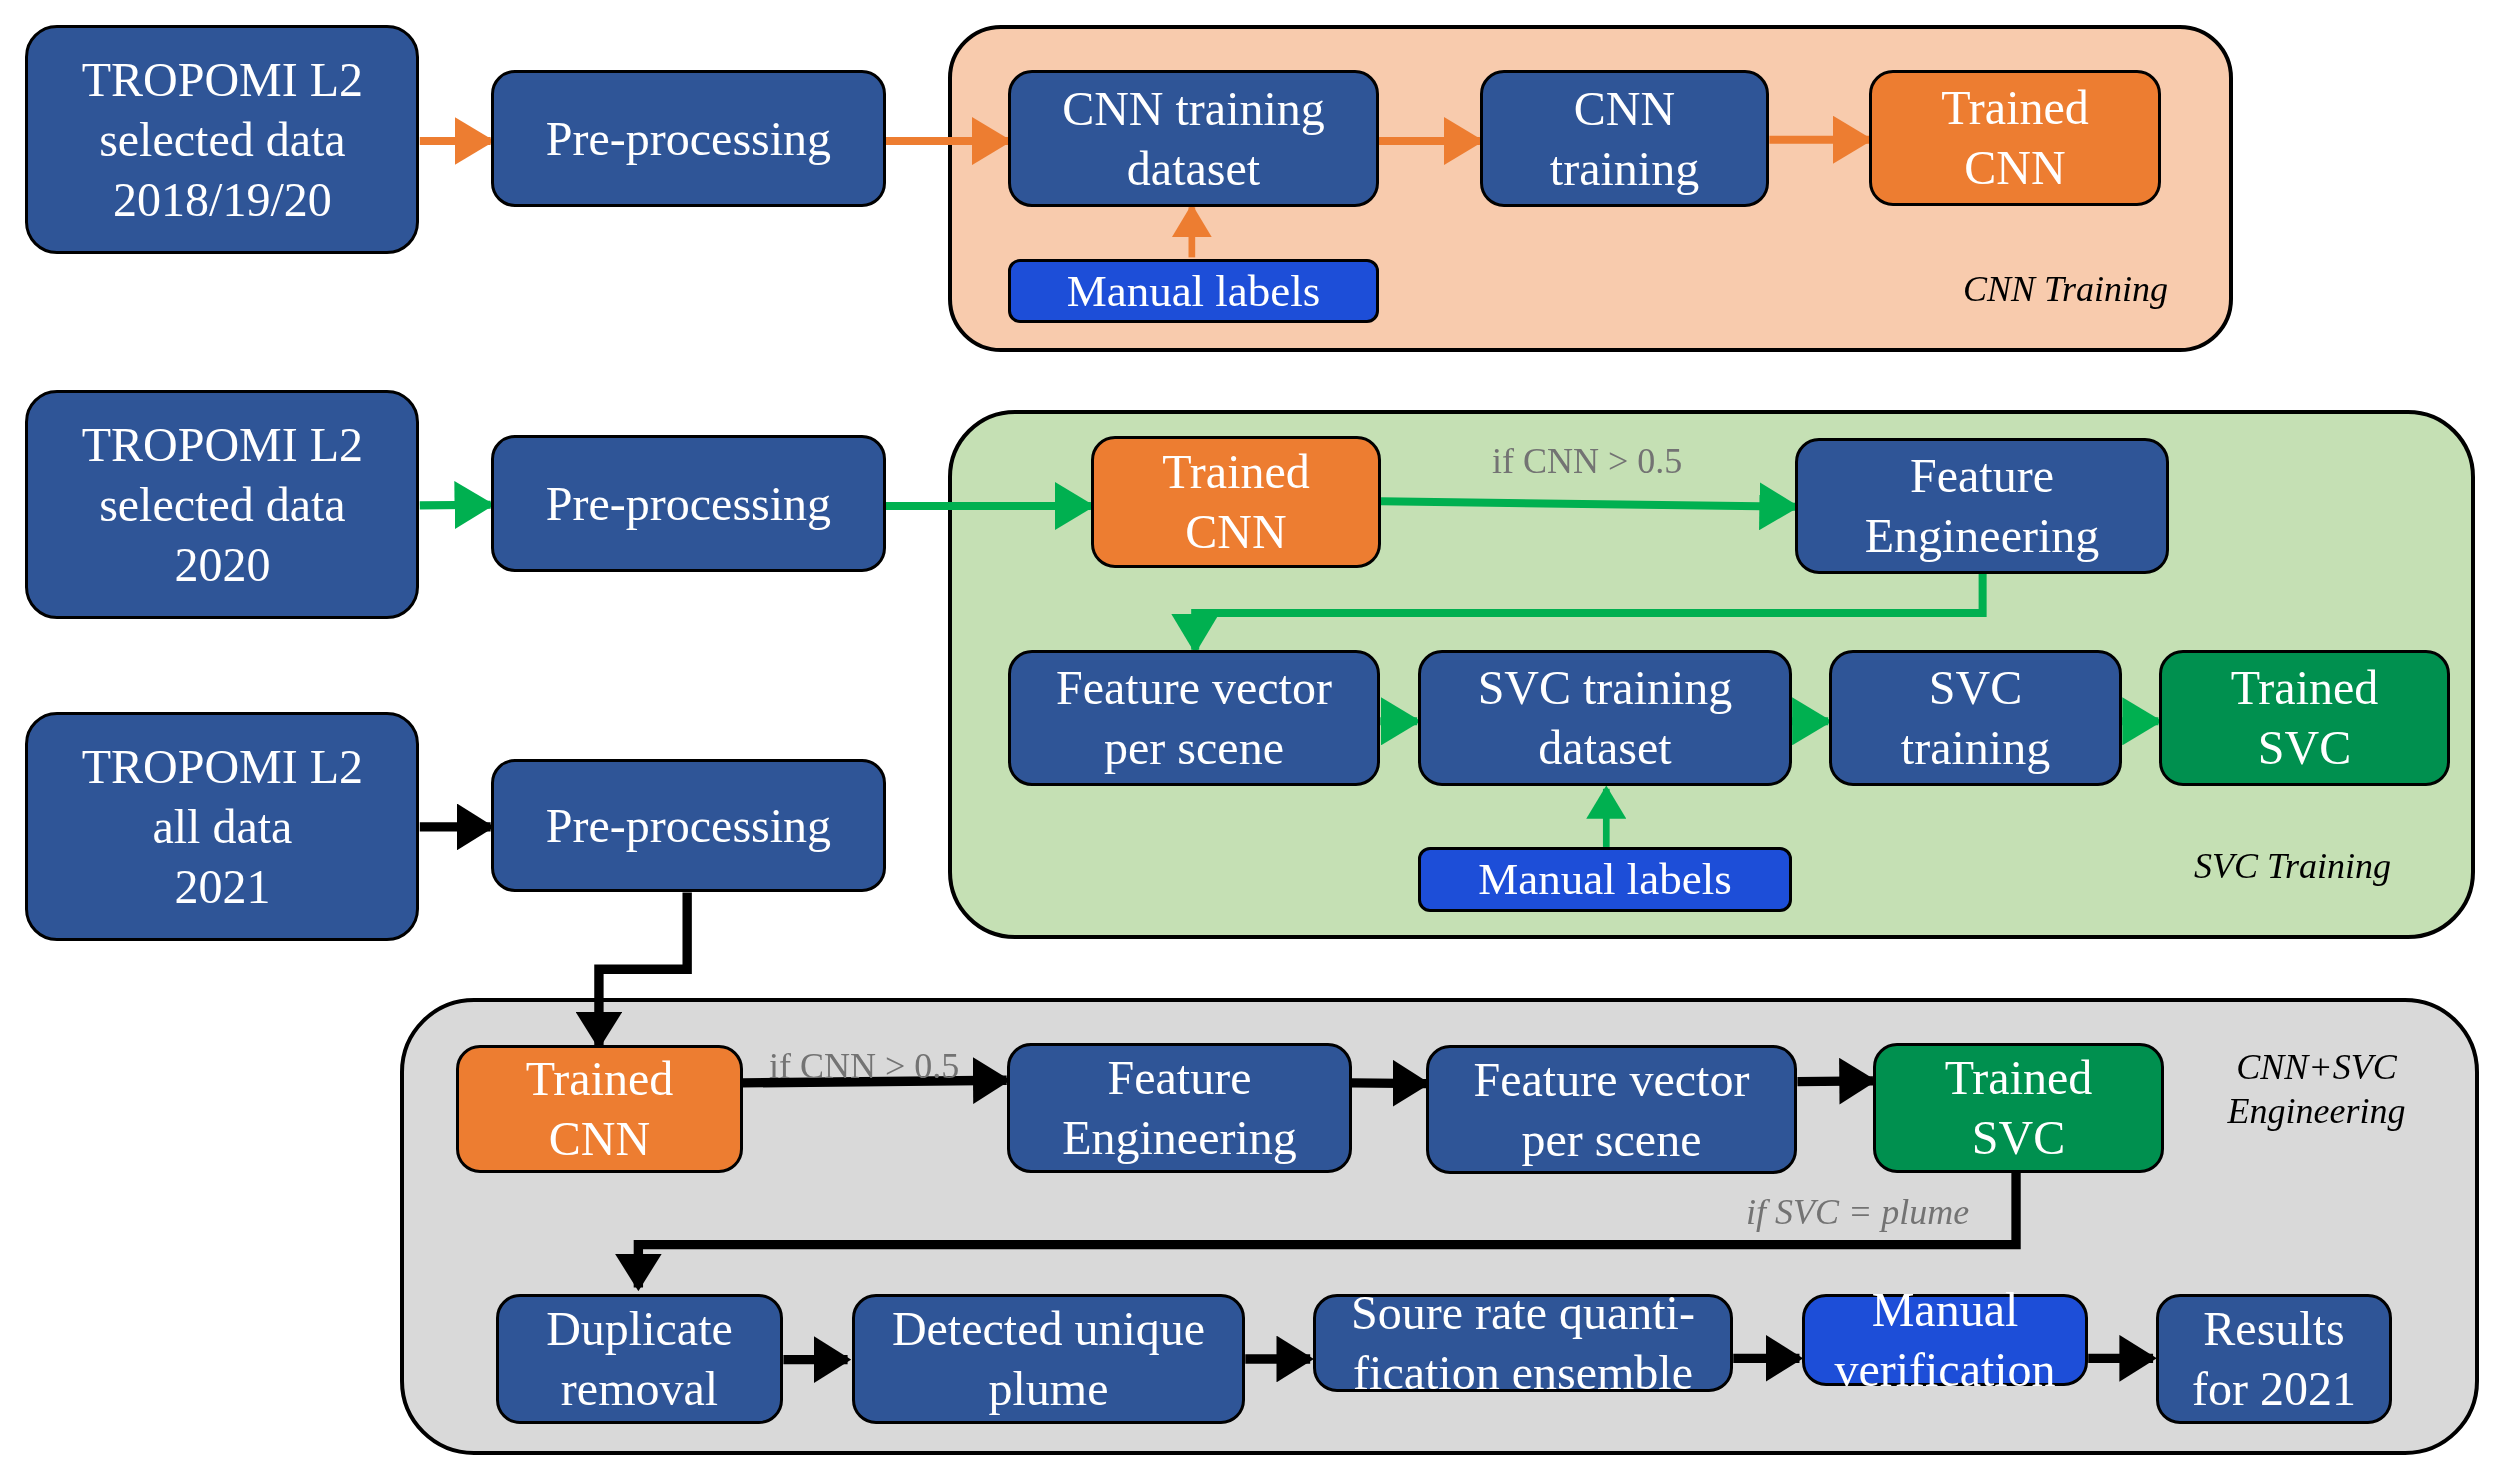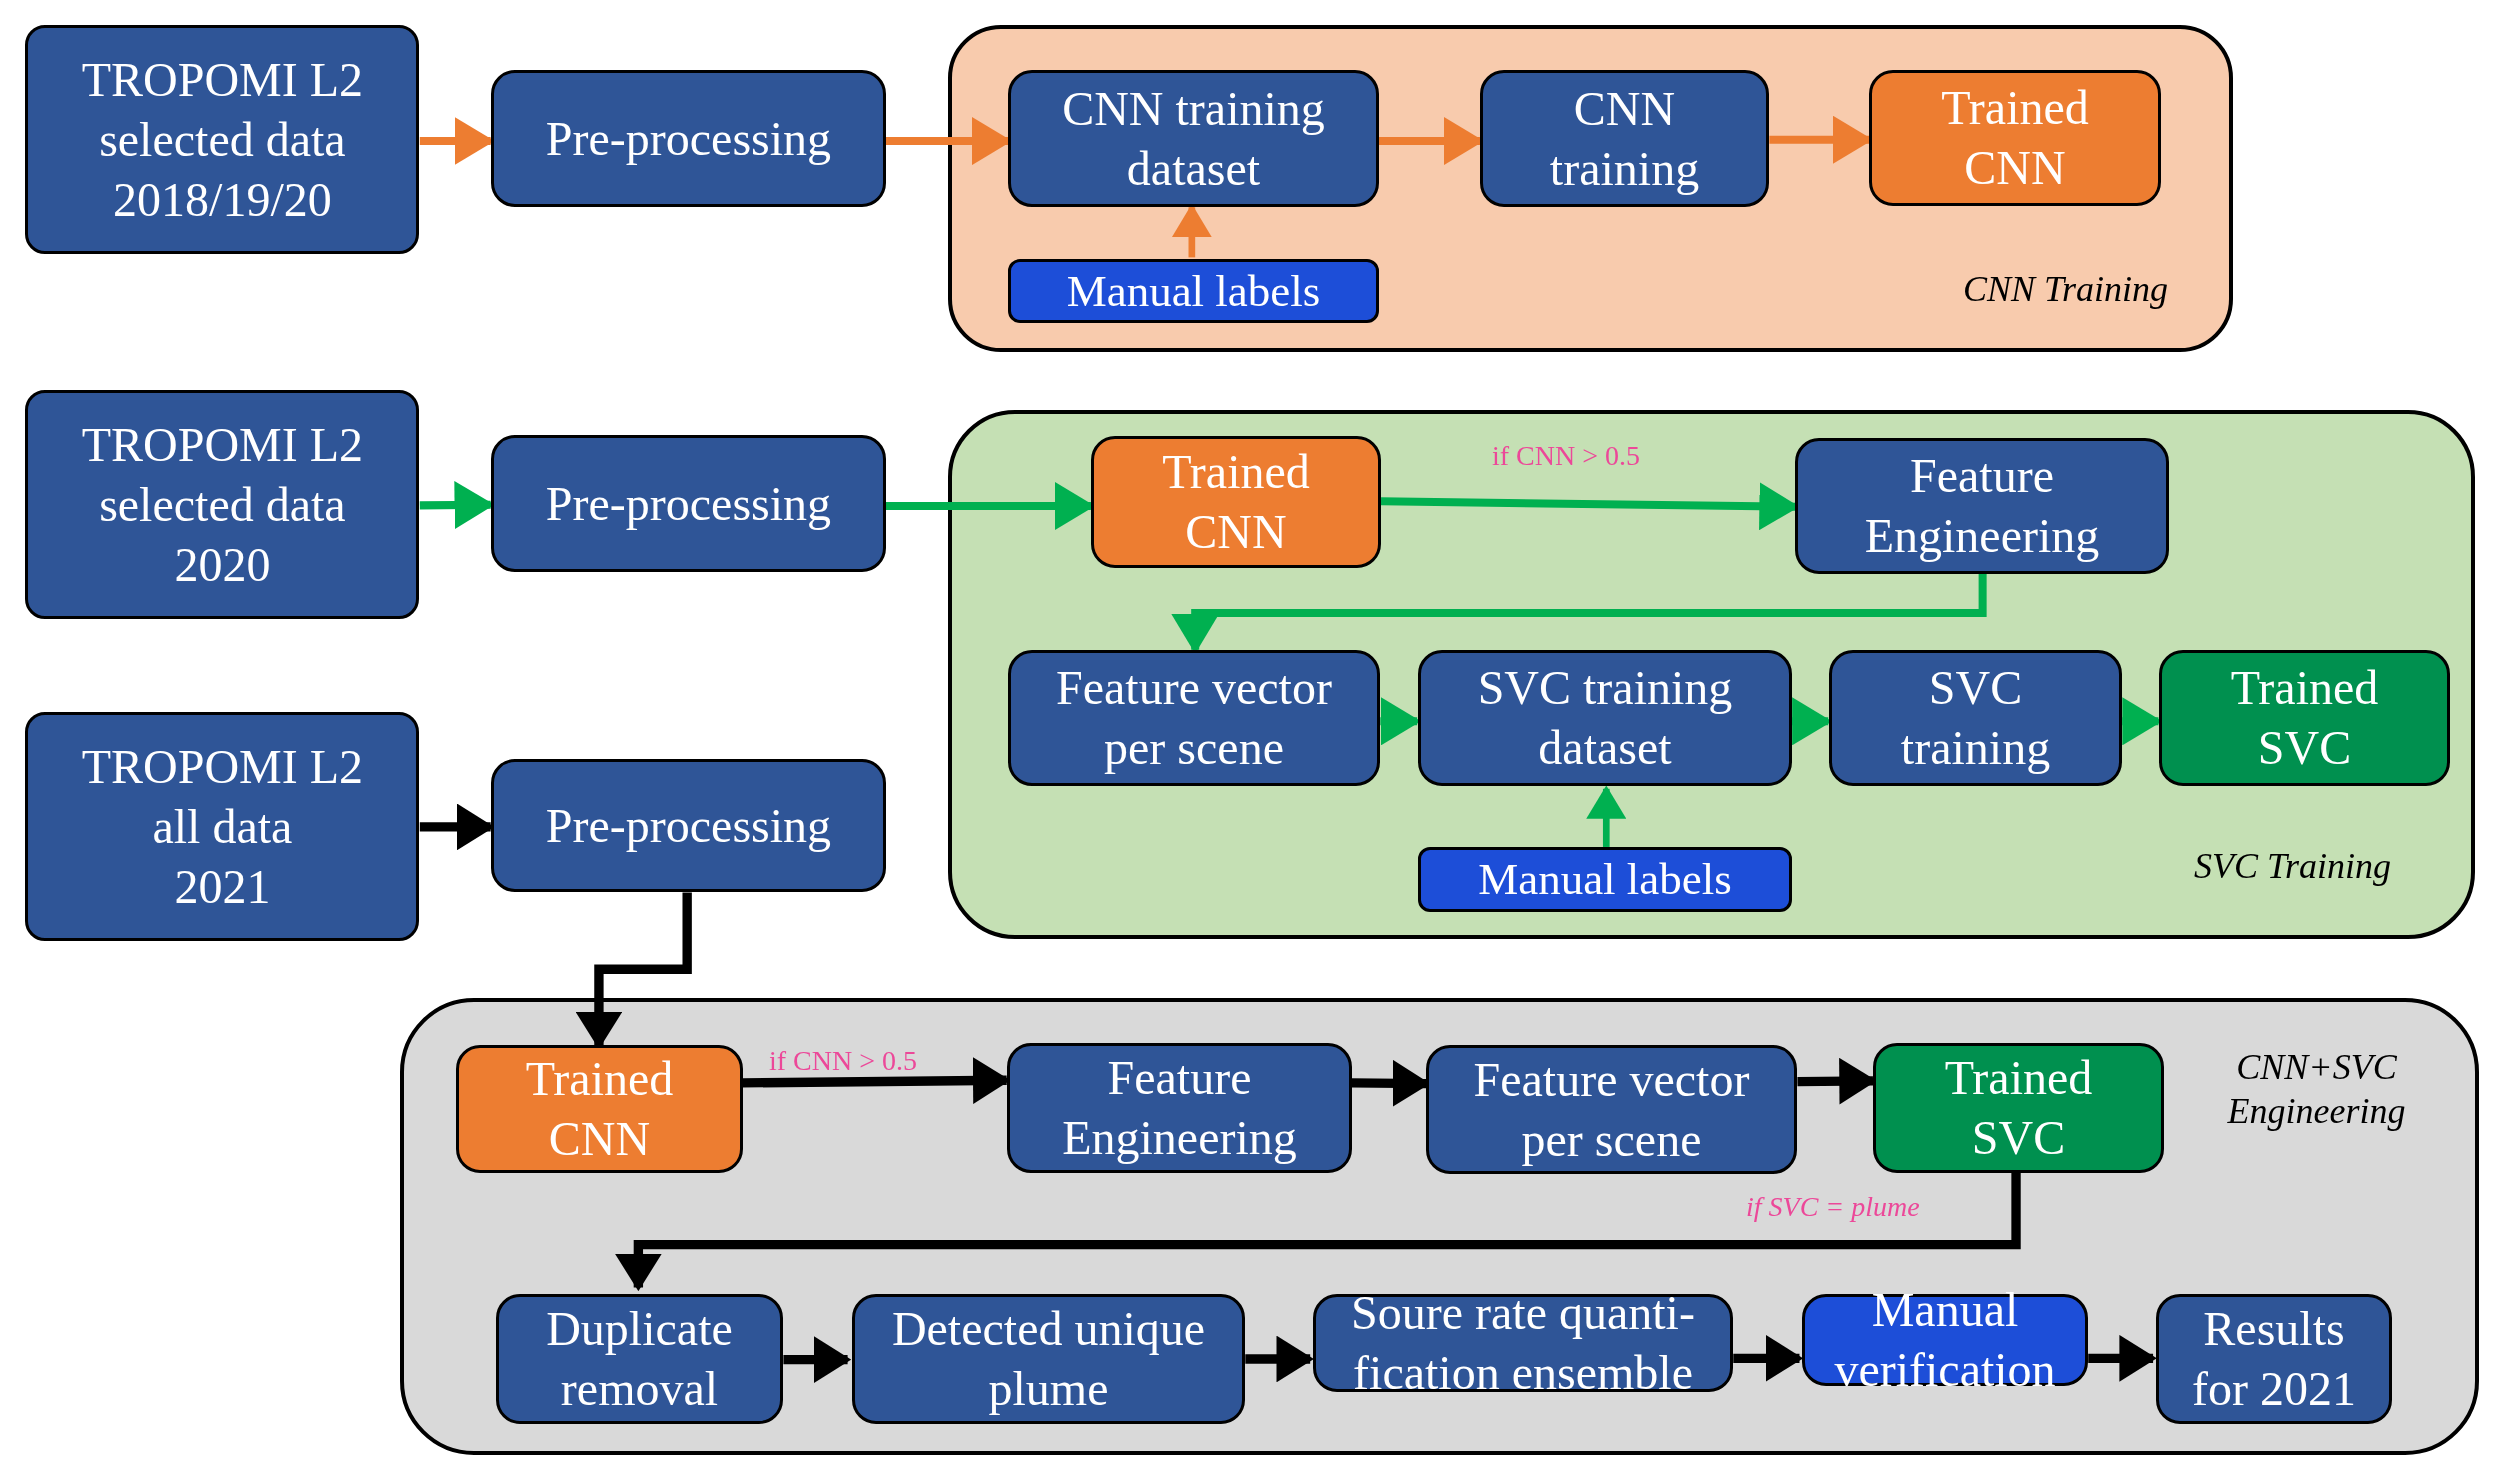--- a/index.html
+++ b/index.html
@@ -6,27 +6,27 @@
   body { width:2500px; height:1482px; position:relative; overflow:hidden;
          font-family:"Liberation Serif", "DejaVu Serif", serif; }
   .abs { position:absolute; box-sizing:border-box; }
   .group { border:4px solid #000; }
   .g-cnn { background:#f8cbad; border-radius:53px; }
   .g-svc { background:#c5e0b4; border-radius:67px; }
   .g-app { background:#d9d9d9; border-radius:74px; }
   .node { border:3.3px solid #000; border-radius:24px; color:#fff;
           display:flex; align-items:center; justify-content:center; text-align:center;
           font-size:48px; line-height:60px; white-space:pre-line; }
-  .big { border-radius:20px; }
+  .big { border-radius:32px; }
   .blue { background:#2f5597; }
   .orange { background:#ed7d31; }
   .green { background:#00904f; }
   .purple { background:#1d4ed8; }
   .small { border-radius:12px; font-size:45px; line-height:53px; }
-  .cond { color:#ec4899; font-size:28px; white-space:nowrap; }
+  .cond { color:#737373; font-size:36px; white-space:nowrap; }
   .glabel { color:#000; font-style:italic; font-size:36px; line-height:44px; text-align:center; white-space:pre-line; }
   svg.wires { position:absolute; left:0; top:0; pointer-events:none; }
 </style>
 </head>
 <body>
 
 <div class="abs group g-cnn" style="left:948px;top:25.4px;width:1285px;height:327px;"></div>
 <div class="abs group g-svc" style="left:948px;top:410px;width:1527px;height:529px;"></div>
 <div class="abs group g-app" style="left:400px;top:998px;width:2079px;height:457px;"></div>
 

